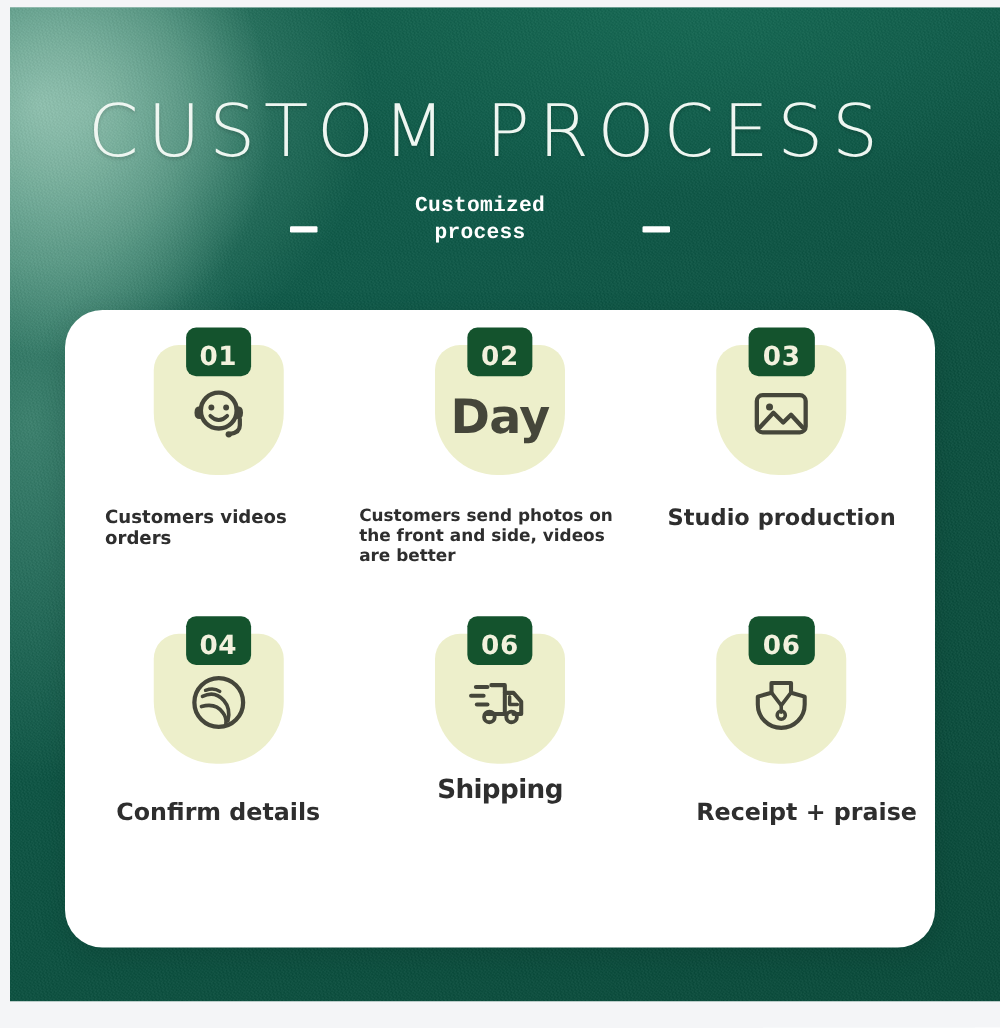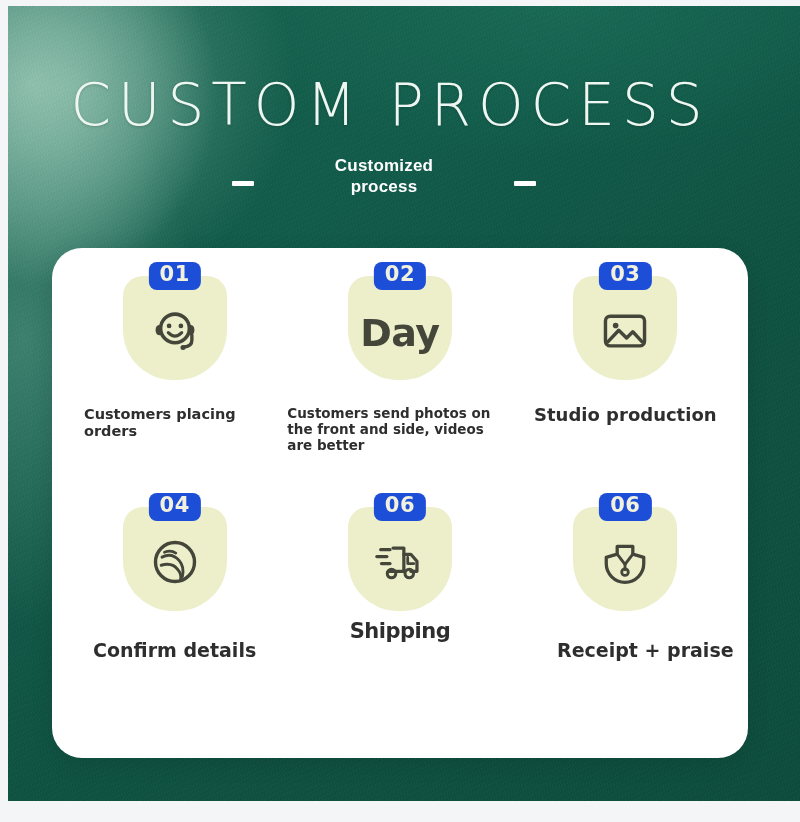--- a/index.html
+++ b/index.html
@@ -58,20 +58,21 @@
     text-shadow:0 1px 3px rgba(0,0,0,.18);
     white-space:nowrap;
   }
   .subtitle-row{
     position:absolute;
     left:0;right:12px;top:155px;
     display:flex;
     align-items:center;
     justify-content:center;
     gap:32px;
+    font-family:Liberation Mono, monospace;
   }
   .dash{
     width:22px;height:5px;
     background:#ffffff;
     border-radius:1px;
     flex:0 0 auto;
     margin-top:14px;
   }
   .subtitle{
     color:#ffffff;
@@ -118,27 +119,27 @@
   .blob-inner{
     display:flex;align-items:center;justify-content:center;
     width:100%;height:100%;
     padding-top:6px;
     box-sizing:border-box;
   }
   .badge{
     position:absolute;
     left:50%;top:-14px;
     transform:translateX(-50%);
-    background:#1d4ed8;
+    background:#14532d;
     color:#f2f1dd;
     font-size:21px;
     font-weight:bold;
     font-family:"DejaVu Sans", sans-serif;
     letter-spacing:.5px;
-    padding:1px 11px 3px 11px;
+    padding:12px 11px 3px 11px;
     border-radius:8px;
     line-height:1.12;
     z-index:3;
   }
   .day-text{
     font-size:38px;
     font-weight:bold;
     color:#45463a;
     font-family:"DejaVu Sans", sans-serif;
     letter-spacing:-.5px;
@@ -194,21 +195,21 @@
                 <path d="M52 37 v6 q0 7 -9 8" stroke="#45463a" stroke-width="4" stroke-linecap="round" fill="none"></path>
                 <circle cx="41.5" cy="51.5" r="3" fill="#45463a"></circle>
                 <circle cx="25" cy="26" r="2.8" fill="#45463a"></circle>
                 <circle cx="39" cy="26" r="2.8" fill="#45463a"></circle>
                 <path d="M24 34 q8 8 16 0" stroke="#45463a" stroke-width="3.6" stroke-linecap="round" fill="none"></path>
               </svg>
             </div>
           </div>
           <span class="badge">01</span>
         </div>
-        <div class="caption cap-01">Customers placing orders</div>
+        <div class="caption cap-01">Customers videos orders</div>
       </div>
 
       <div class="step">
         <div class="blob-wrap">
           <div class="blob">
             <div class="blob-inner">
               <span class="day-text">Day</span>
             </div>
           </div>
           <span class="badge">02</span>

